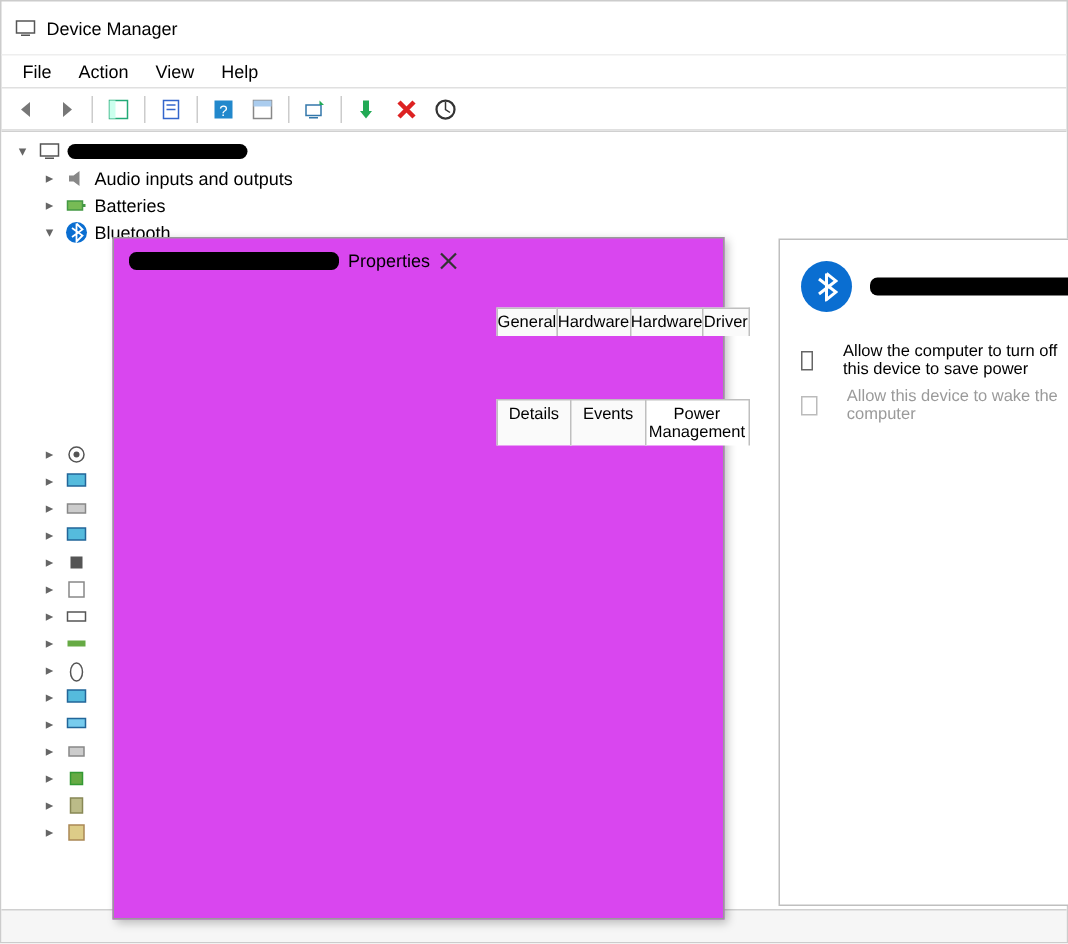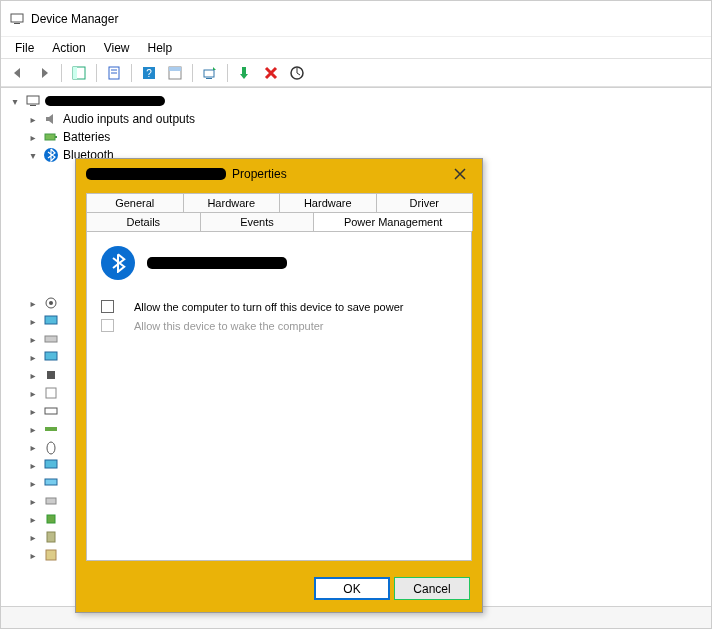--- a/index.html
+++ b/index.html
@@ -109,25 +109,25 @@
     border-top: 1px solid #d0d0d0;
     background: #f6f6f6;
   }
   
   .dialog {
     position: absolute;
     left: 75px;
     top: 158px;
     width: 408px;
     height: 455px;
-    background: #eab308;
+    background: #d946ef;
     border: 1px solid #999;
     box-shadow: 2px 2px 6px rgba(0,0,0,0.25);
     display: flex;
-    flex-direction: column;
+    flex-direction: row;
   }
   .dlg-title {
     height: 30px;
     display: flex;
     align-items: center;
     justify-content: space-between;
     padding: 0 10px;
   }
   .dlg-title-left {
     display: flex;
@@ -148,20 +148,21 @@
   .tab {
     flex: 1;
     border: 1px solid #bfbfbf;
     border-bottom: none;
     background: #fafafa;
     text-align: center;
     padding: 3px 0;
     font-size: 11px;
     margin-right: -1px;
     position: relative;
+    margin-top: 42px;
   }
   .tabrow2 .tab:last-child {
     background: #fff;
     z-index: 2;
   }
   .tabpanel {
     flex: 1;
     margin: 0 10px 8px 10px;
     border: 1px solid #bfbfbf;
     background: #fff;

